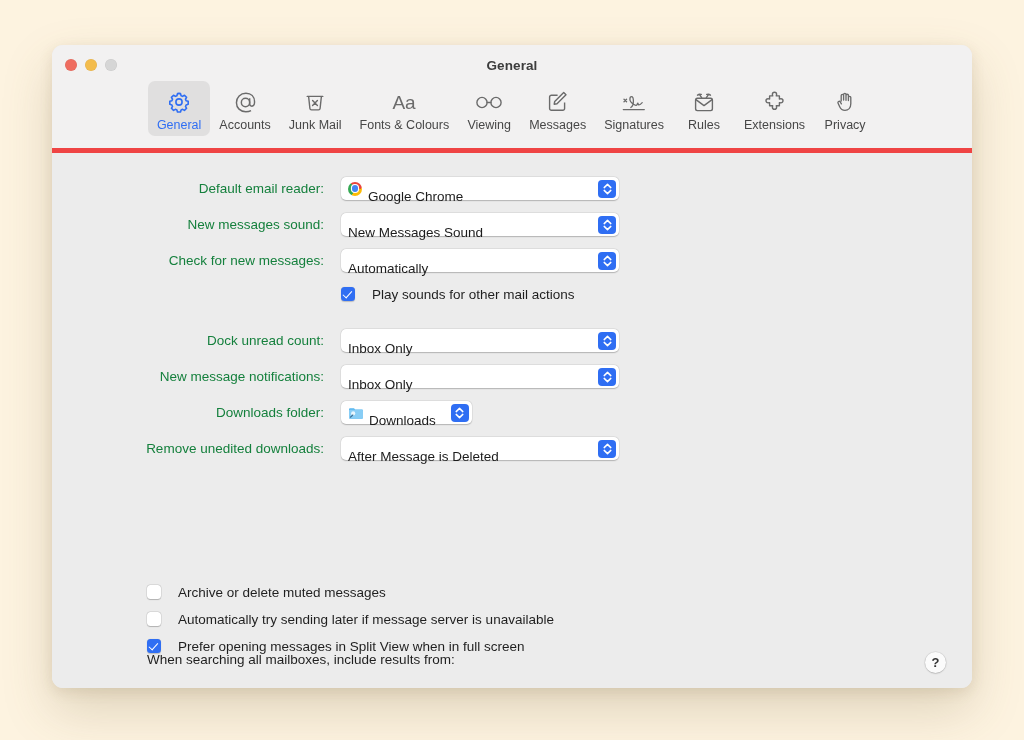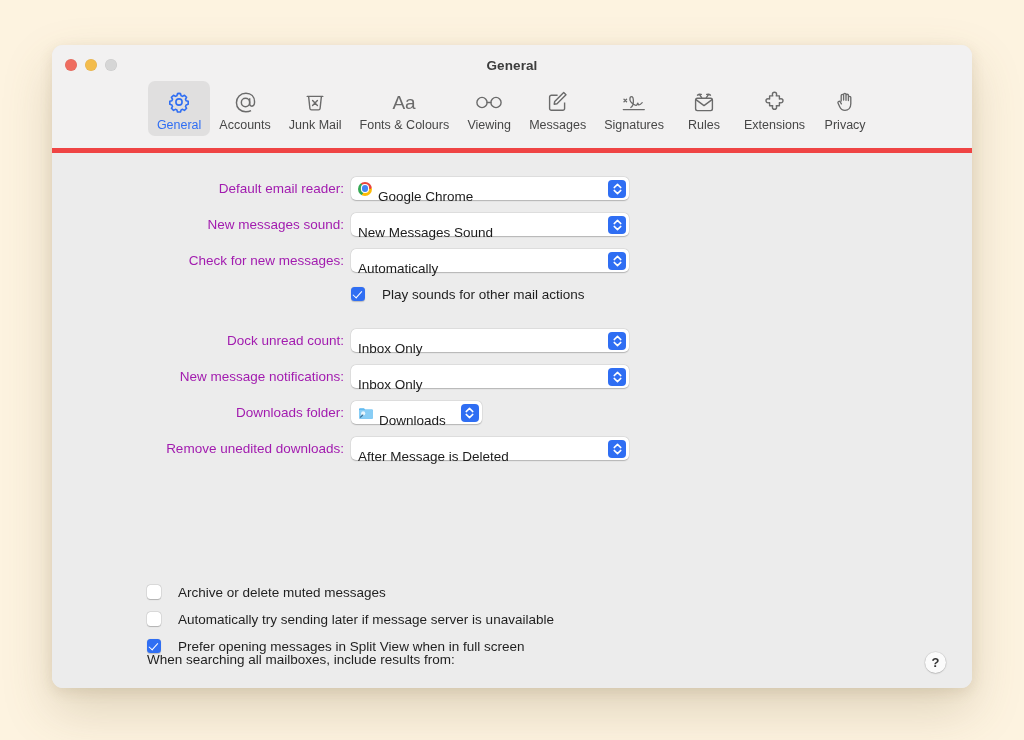--- a/index.html
+++ b/index.html
@@ -121,25 +121,24 @@
   }
   .row {
     display: flex;
     align-items: center;
     height: 27px;
     margin-bottom: 9px;
   }
   .row .lbl {
     width: 272px;
     text-align: right;
-    padding-right: 7px;
+    padding-right: 17px;
     font-size: 13.5px;
-    color: #a21caf;
+    color: #15803d;
     white-space: nowrap;
-    margin-left: 20px;
   }
 
   
   .popup {
     position: relative;
     height: 23px;
     background: #ffffff;
     border-radius: 5px;
     box-shadow: 0 0.5px 1.2px rgba(0,0,0,0.22), 0 0 0 0.5px rgba(0,0,0,0.06);
     display: flex;

